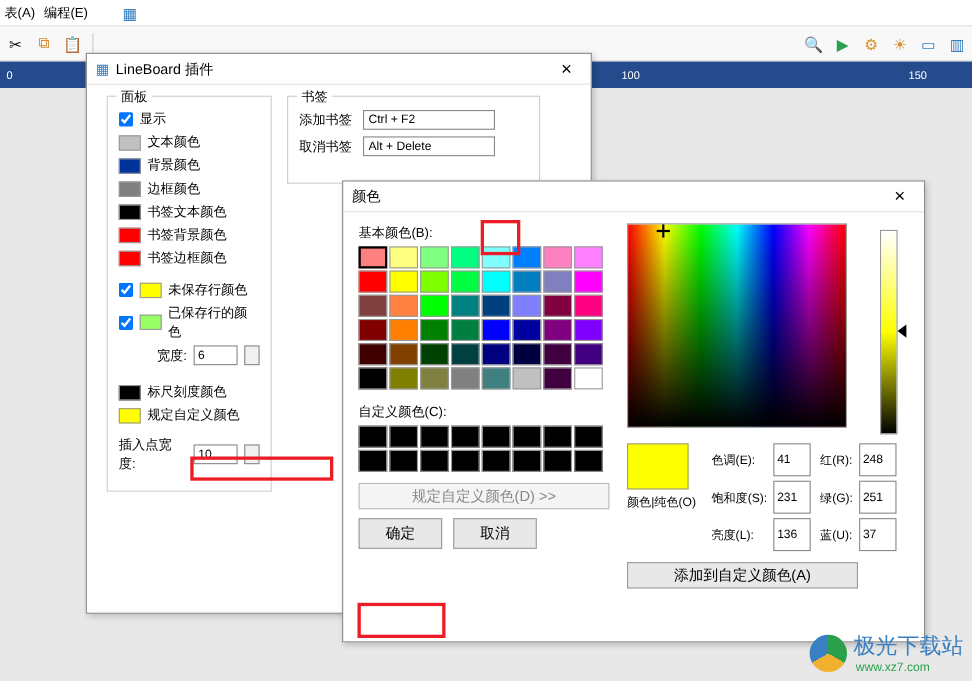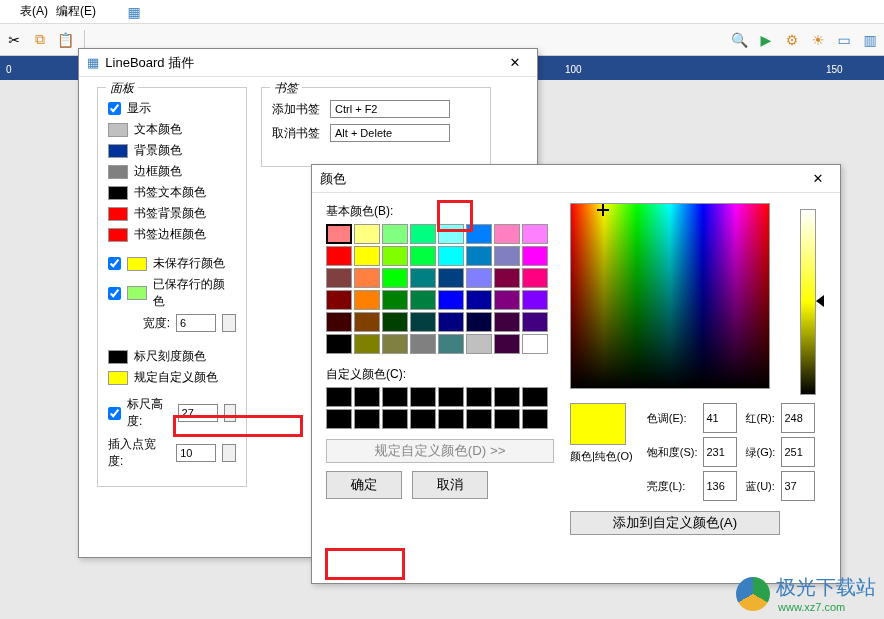--- a/index.html
+++ b/index.html
@@ -1,37 +1,37 @@
 <!DOCTYPE html>
 <html><head>
 <meta charset="utf-8">
 <style>
 * { box-sizing: border-box; margin: 0; padding: 0; }
 body { font-family: "Microsoft YaHei", sans-serif; font-size: 12px; background: #f0f0f0; width: 884px; height: 619px; overflow: hidden; position: relative; }
 
-.menubar { background: #fff; height: 24px; display: flex; align-items: center; padding: 0 20px; border-bottom: 1px solid #ddd; }
+.menubar { background: #fff; height: 24px; display: flex; align-items: center; padding: 0 4px; border-bottom: 1px solid #ddd; }
 .menubar span { margin-right: 8px; cursor: pointer; }
 
 .toolbar { background: #f8f8f8; height: 32px; display: flex; align-items: center; padding: 0 4px; border-bottom: 1px solid #ccc; gap: 6px; }
 .toolbar .sep { width: 1px; height: 20px; background: #ccc; margin: 0 2px; }
 .tb-icon { width: 20px; height: 20px; display: inline-flex; align-items: center; justify-content: center; cursor: pointer; font-size: 14px; }
 
 .ruler { background: #264b8c; height: 24px; position: relative; color: #fff; font-size: 11px; }
 .ruler-mark { position: absolute; top: 8px; font-size: 10px; }
 
 .workspace { background: #e8e8e8; height: 539px; position: relative; }
 
 .dialog { position: absolute; background: #fff; border: 1px solid #888; box-shadow: 2px 2px 6px rgba(0,0,0,0.2); }
 .titlebar { height: 28px; display: flex; align-items: center; justify-content: space-between; padding: 0 8px; font-size: 13px; border-bottom: 1px solid #e0e0e0; }
 .titlebar .close { width: 28px; height: 22px; display: flex; align-items: center; justify-content: center; cursor: pointer; }
 
 .dlg1 { left: 78px; top: -32px; width: 460px; height: 510px; }
 .dlg1-body { padding: 10px 18px; }
 .fieldset { border: 1px solid #ccc; margin-bottom: 10px; position: relative; padding: 12px 10px 10px; }
-.fieldset .legend { position: absolute; top: -8px; left: 8px; background: #fff; padding: 0 4px; font-size: 12px; font-style: italic; }
+.fieldset .legend { position: absolute; top: -8px; left: 8px; background: #fff; padding: 0 4px; font-size: 12px; }
 .check-row { display: flex; align-items: center; gap: 6px; margin-bottom: 4px; }
 .color-row { display: flex; align-items: center; gap: 6px; margin-bottom: 4px; }
 .color-swatch { width: 20px; height: 14px; border: 1px solid #999; }
 .num-row { display: flex; align-items: center; justify-content: flex-end; gap: 6px; margin-bottom: 6px; }
 .num-input { width: 40px; height: 18px; border: 1px solid #888; padding: 0 3px; font-size: 11px; }
 .spin { width: 14px; height: 18px; border: 1px solid #888; display: inline-block; background: #f0f0f0; }
 
 .bookmark-row { display: flex; align-items: center; gap: 6px; margin-bottom: 6px; }
 .bm-input { width: 120px; height: 18px; border: 1px solid #888; padding: 0 4px; font-size: 11px; }
 
@@ -167,26 +167,20 @@
           <div style="height:10px"></div>
           <div class="color-row">
               <span class="color-swatch" id="sw-rscale" style="background: rgb(0, 0, 0);"></span>
               <span>标尺刻度颜色</span>
             </div>
           <div class="color-row" style="position:relative">
               <span class="color-swatch" id="sw-rinsert" style="background: rgb(255, 255, 0);"></span>
               <span>规定自定义颜色</span>
             </div>
           <div style="height:6px"></div>
-          <div class="num-row">
-              <input type="checkbox" checked="" style="margin-right: auto;">
-              <span>标尺高度:</span>
-              <input class="num-input" value="27" style="">
-              <span class="spin"></span>
-            </div>
           <div class="num-row">
               <span>插入点宽度:</span>
               <input class="num-input" value="10" style="">
               <span class="spin"></span>
             </div>
         </div>
 
         <div class="fieldset" style="width:230px;height:80px">
           <span class="legend">书签</span>
           <div class="bookmark-row">

